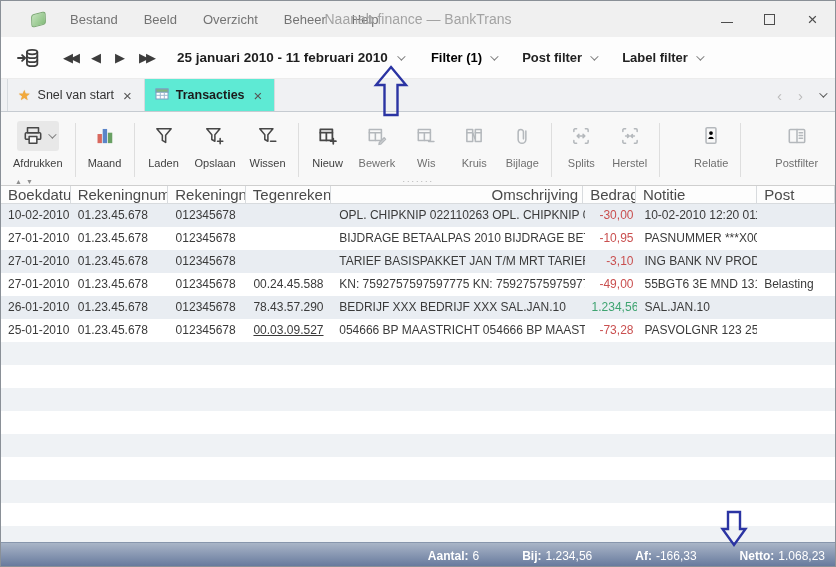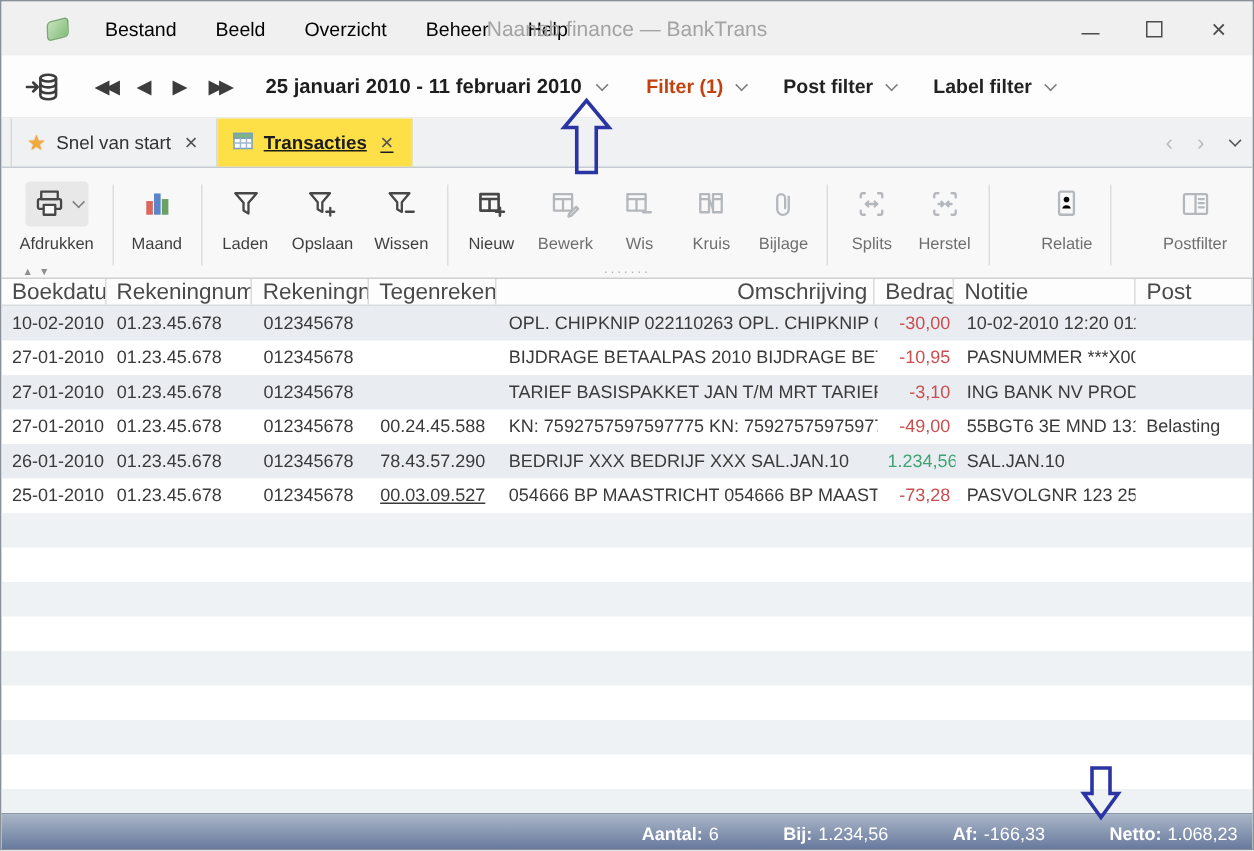--- a/index.html
+++ b/index.html
@@ -3,45 +3,45 @@
 <meta charset="utf-8">
 <style>
   * { margin:0; padding:0; box-sizing:border-box; }
   html,body { width:836px; height:567px; overflow:hidden; font-family:"Liberation Sans", sans-serif; }
   .window { position:relative; width:836px; height:567px; background:#fff; border:1px solid #8a9097; overflow:hidden; }
 
   
   .titlebar { position:relative; height:36px; background:#f0f0f0; display:flex; align-items:center; }
   .logo { width:15px; height:13px; margin-left:30px; background:linear-gradient(135deg,#c2e2ba,#85bd7c); border:1px solid #79a871; border-radius:3px; transform:rotate(-14deg) skewX(-12deg); }
   .menus { display:flex; margin-left:24px; gap:26px; }
-  .menu-item { font-size:13px; color:#000000; cursor:default; }
+  .menu-item { font-size:13px; color:#737373; cursor:default; }
   .win-title { position:absolute; left:0; right:0; text-align:center; font-size:14px; color:#a3a3a3; pointer-events:none; }
   .win-controls { position:absolute; right:16px; top:0; height:36px; display:flex; align-items:center; gap:31px; }
   .wc { width:13px; height:13px; display:flex; align-items:center; justify-content:center; color:#4d4d4d; }
   .wc-min { border-bottom:1px solid #4d4d4d; height:7px; width:12px; }
   .wc-max { border:1px solid #4d4d4d; width:11px; height:11px; }
   .wc-close { font-size:17px; font-weight:300; line-height:11px; }
 
   
   .navbar { height:42px; background:#fdfdfd; display:flex; align-items:center; border-bottom:1px solid #ececec; }
   .import-icon { margin-left:14px; color:#3d3d3d; display:flex; }
   .navgroup { display:flex; align-items:center; margin-left:22px; gap:14px; }
   .navbtn { font-size:13px; color:#3c3c3c; letter-spacing:-3px; cursor:default; }
   .navbtn.single { letter-spacing:0; }
   .daterange { margin-left:24px; font-size:13.5px; font-weight:bold; color:#1e1e1e; display:flex; align-items:center; gap:9px; }
   .chev { width:6px; height:6px; border-right:1.6px solid #7d7d7d; border-bottom:1.6px solid #7d7d7d; transform:rotate(45deg) translateY(-2px); display:inline-block; }
   .filterlink { margin-left:28px; font-size:13px; font-weight:bold; display:flex; align-items:center; gap:8px; }
-  .filterlink .lbl-blue { color:#c2410c; }
+  .filterlink .lbl-blue { color:#000000; }
   .darkfilter { margin-left:26px; font-size:13px; font-weight:bold; color:#222; display:flex; align-items:center; gap:8px; }
 
   
   .tabbar { position:relative; height:33px; background:#f0f1f3; border-bottom:1px solid #c6cbd1; display:flex; align-items:stretch; }
   .tab { display:flex; align-items:center; gap:7px; padding:0 12px 0 10px; font-size:12.5px; color:#333; border-right:1px solid #d6dade; cursor:default; }
   .tab:first-child { border-left:1px solid #d6dade; margin-left:6px; }
-  .tab.active { background:#fde047; font-weight:bold; color:#1c1c1c;text-decoration:underline; }
+  .tab.active { background:#5eead4; font-weight:bold; color:#1c1c1c; }
   .tab .closex { font-size:15px; color:#555; font-weight:normal; margin-left:2px; }
   .star { color:#f2a93b; font-size:14px; text-shadow:0 0 1px #d8922a; }
   .tabnav { position:absolute; right:10px; top:0; height:100%; display:flex; align-items:center; gap:16px; }
   .tabnav .arr { color:#bcbcbc; font-size:15px; }
   .tabnav .chev { border-color:#555; }
 
   
   .toolbar { position:relative; height:74px; background:#f8f8f8; border-bottom:1px solid #cfcfcf; display:flex; align-items:flex-start; padding-top:9px; }
   .tgroup { display:flex; padding:0 12px; gap:14px; }
   .tsep { width:1px; background:#dedede; height:54px; margin-top:2px; }

